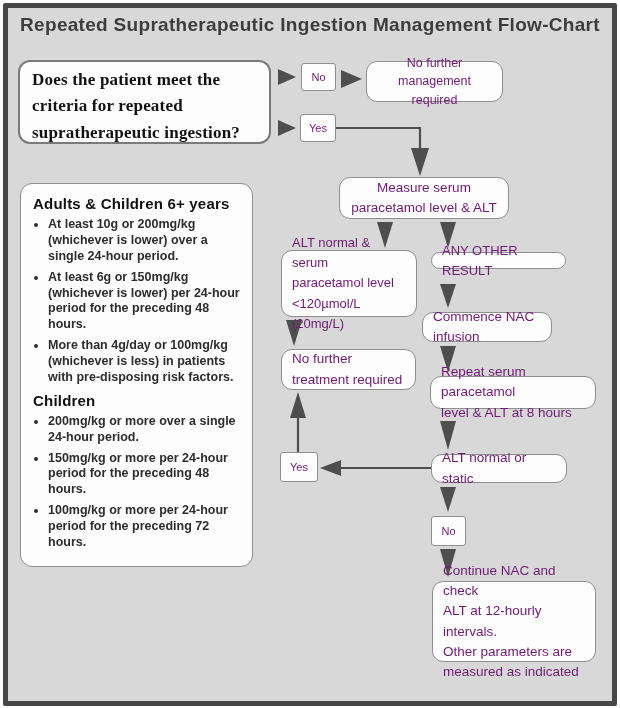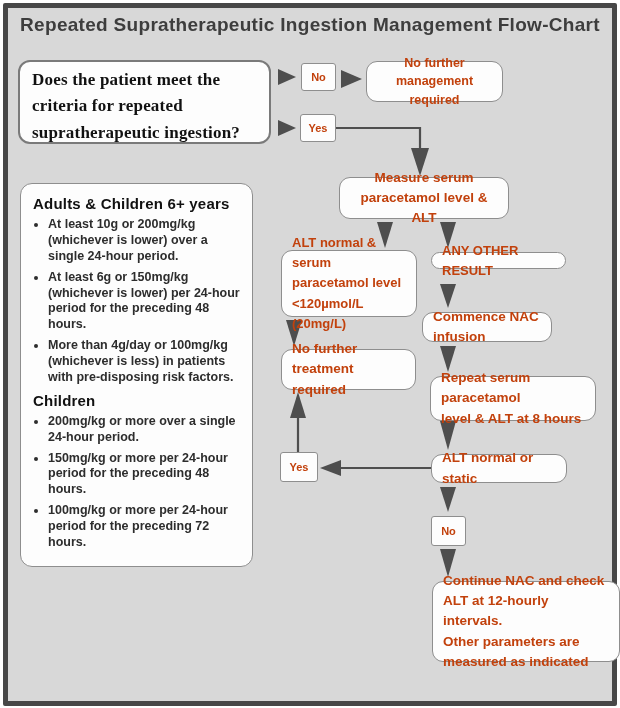--- a/index.html
+++ b/index.html
@@ -3,23 +3,23 @@
 <meta charset="utf-8">
 <style>
   html,body{margin:0;padding:0;background:#ffffff;}
   body{width:620px;height:708px;position:relative;overflow:hidden;
        font-family:"Liberation Sans","DejaVu Sans",sans-serif;}
   .frame{position:absolute;left:3px;top:3px;width:604px;height:693px;
          border:5px solid #474747;background:#d8d8d8;border-radius:2px;}
   .title{position:absolute;left:0;right:0;top:14px;text-align:center;
          font-size:19px;font-weight:700;color:#3d3d3d;letter-spacing:.3px;}
   .node{position:absolute;box-sizing:border-box;background:#fdfdfd;
-        border:1.7px solid #8e8e8e;border-radius:11px;color:#c2410c;
+        border:1.7px solid #8e8e8e;border-radius:11px;color:#701a75;
         font-size:13.5px;line-height:1.5;white-space:pre-line;
-        display:flex;align-items:center;padding:2px 10px;font-weight:bold;}
+        display:flex;align-items:center;padding:2px 10px;}
   .center{justify-content:center;text-align:center;}
   .pill{border-radius:3px;justify-content:center;text-align:center;
         padding:0;font-size:11px;}
   .caps{font-size:13px;}
   .question{position:absolute;box-sizing:border-box;background:#fdfdfd;
             border:2px solid #7a7a7a;border-radius:12px;color:#111;
             font-size:17px;font-weight:700;line-height:1.55;
             white-space:pre-line;padding:5px 12px;letter-spacing:.2px;font-family:Liberation Serif, serif;}
   .info{position:absolute;box-sizing:border-box;background:#fdfdfd;
         border:1.7px solid #8e8e8e;border-radius:12px;color:#222;
@@ -94,25 +94,25 @@
 paracetamol level
 &lt;120µmol/L (20mg/L)</div>
 
 <div class="node caps" style="left:431px;top:252px;width:135px;height:17px;border-radius:9px">ANY OTHER RESULT</div>
 
 <div class="node" style="left:281px;top:349px;width:135px;height:41px">No further
 treatment required</div>
 
 <div class="node" style="left:422px;top:312px;width:130px;height:30px">Commence NAC infusion</div>
 
-<div class="node" style="left:430px;top:376px;width:166px;height:45px">Repeat serum paracetamol
+<div class="node" style="left:430px;top:376px;width:166px;height:33px">Repeat serum paracetamol
 level &amp; ALT at 8 hours</div>
 
 <div class="node pill" style="left:280px;top:452px;width:38px;height:30px">Yes</div>
 
 <div class="node" style="left:431px;top:454px;width:136px;height:29px">ALT normal or static</div>
 
 <div class="node pill" style="left:431px;top:516px;width:35px;height:30px">No</div>
 
-<div class="node" style="left:432px;top:581px;width:188px;height:81px;line-height:1.5">Continue NAC and check
+<div class="node" style="left:432px;top:581px;width:164px;height:81px;line-height:1.5">Continue NAC and check
 ALT at 12-hourly intervals.
 Other parameters are
 measured as indicated</div>
 
 </body></html>

